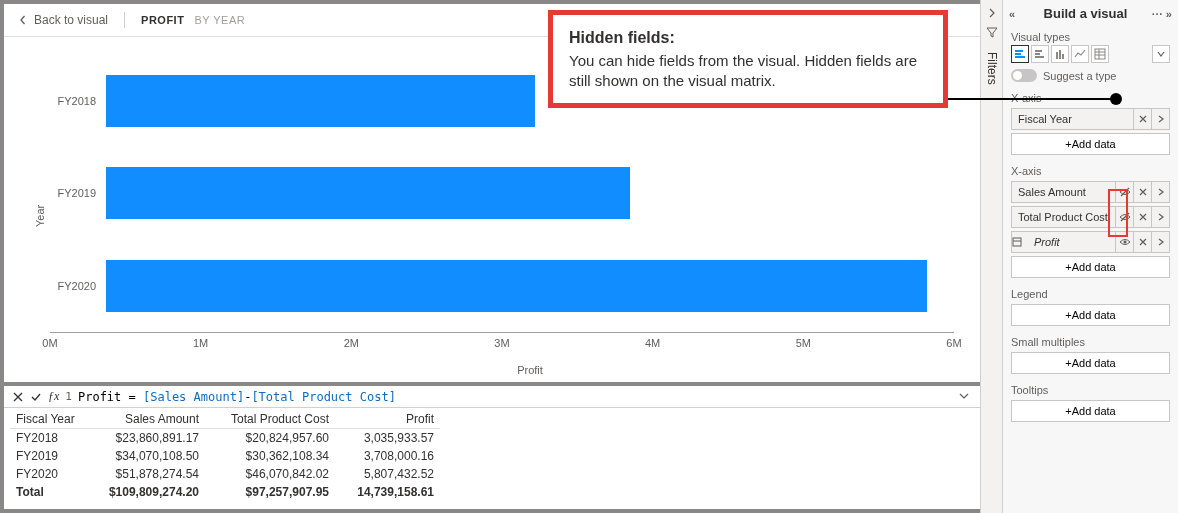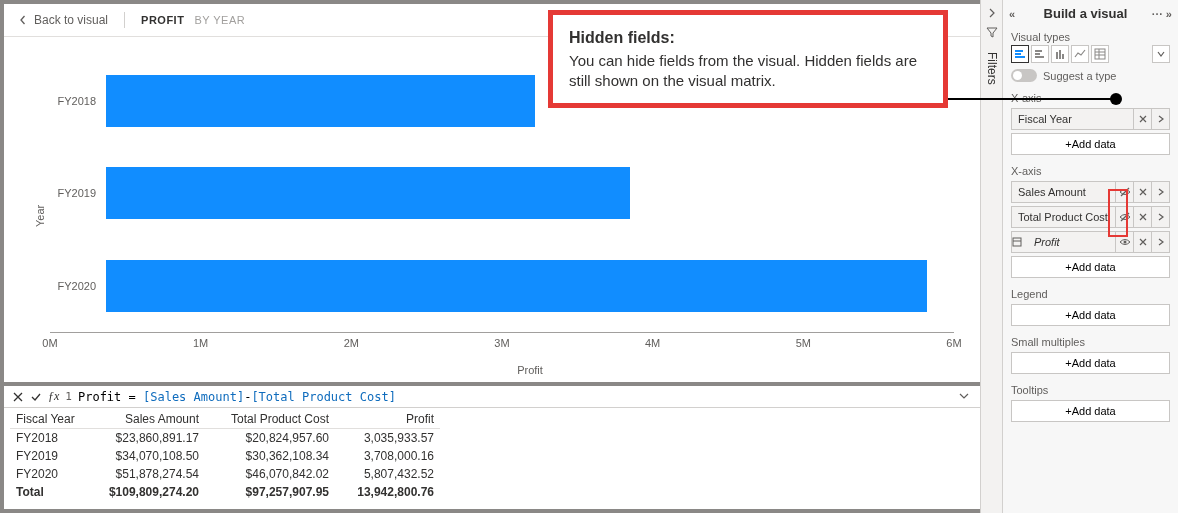--- a/index.html
+++ b/index.html
@@ -181,21 +181,21 @@
         <div class="table-row">
           <div class="col-fy">FY2020</div>
           <div class="col-sa">$51,878,274.54</div>
           <div class="col-tpc">$46,070,842.02</div>
           <div class="col-p">5,807,432.52</div>
         </div>
         <div class="table-row total">
           <div class="col-fy">Total</div>
           <div class="col-sa">$109,809,274.20</div>
           <div class="col-tpc">$97,257,907.95</div>
-          <div class="col-p">13,942,800.76</div>
+          <div class="col-p">14,739,158.61</div>
         </div>
       </div>
     </div>
   </div>
 
   <div class="filters-rail">
     <span>
         <svg width="10" height="10" viewBox="0 0 10 10">
           <path d="M3 1 L7 5 L3 9" stroke="#605e5c" stroke-width="1.2" fill="none"></path>
         </svg>

